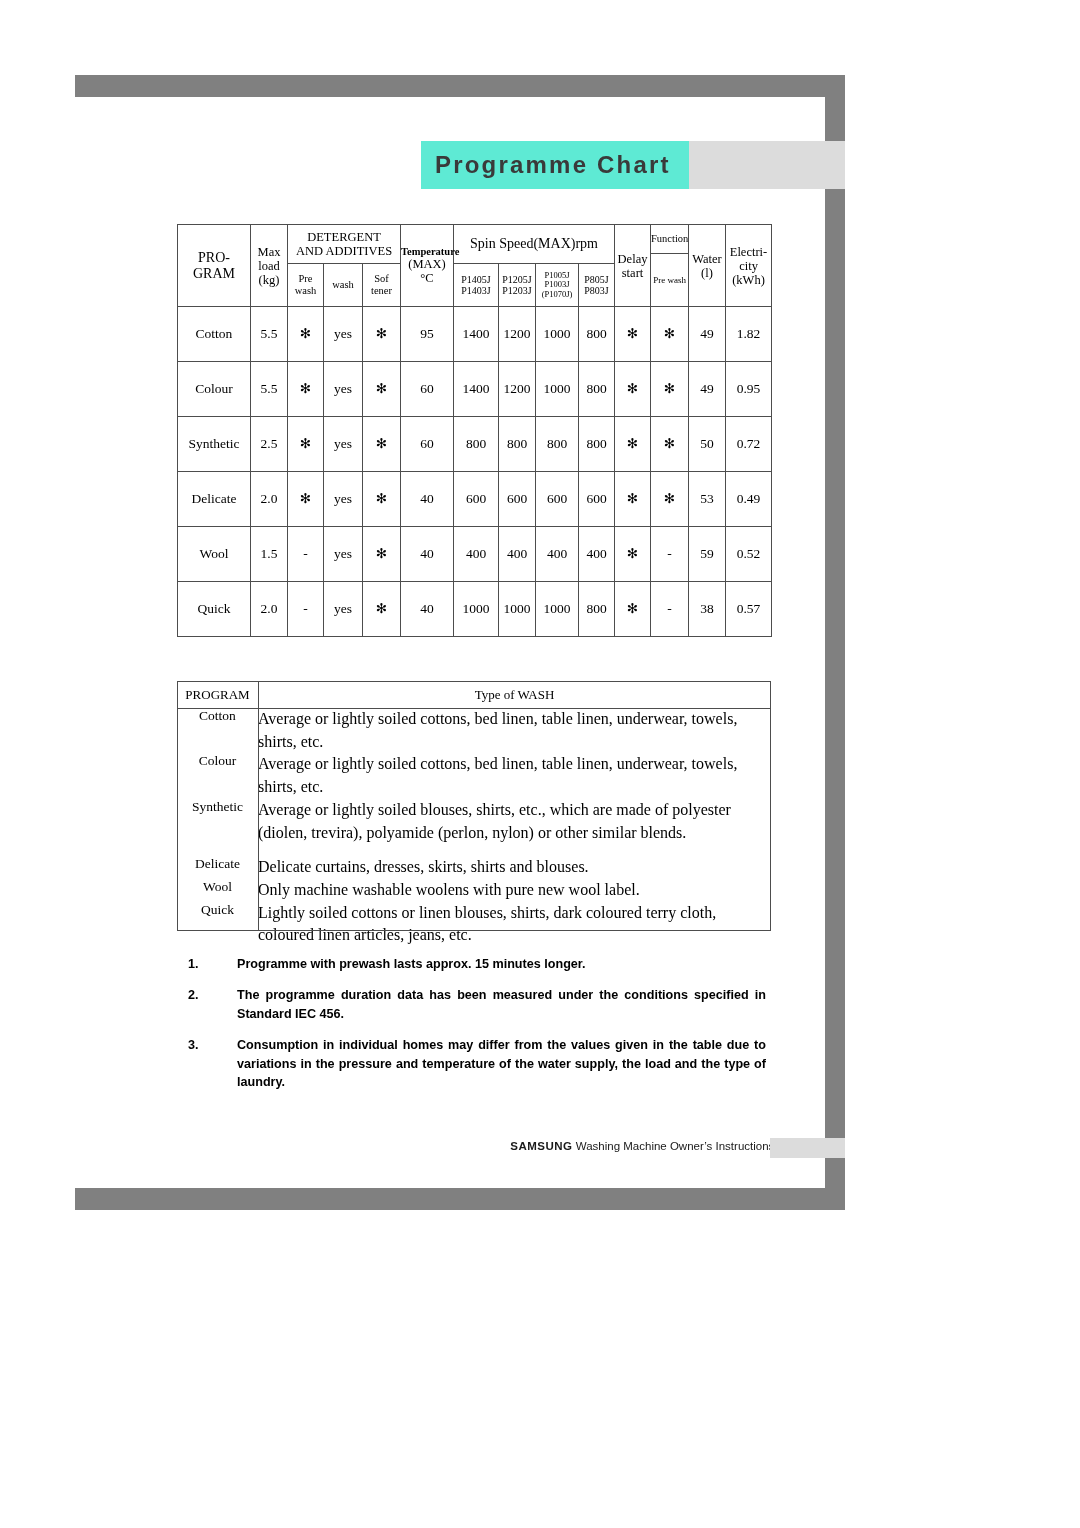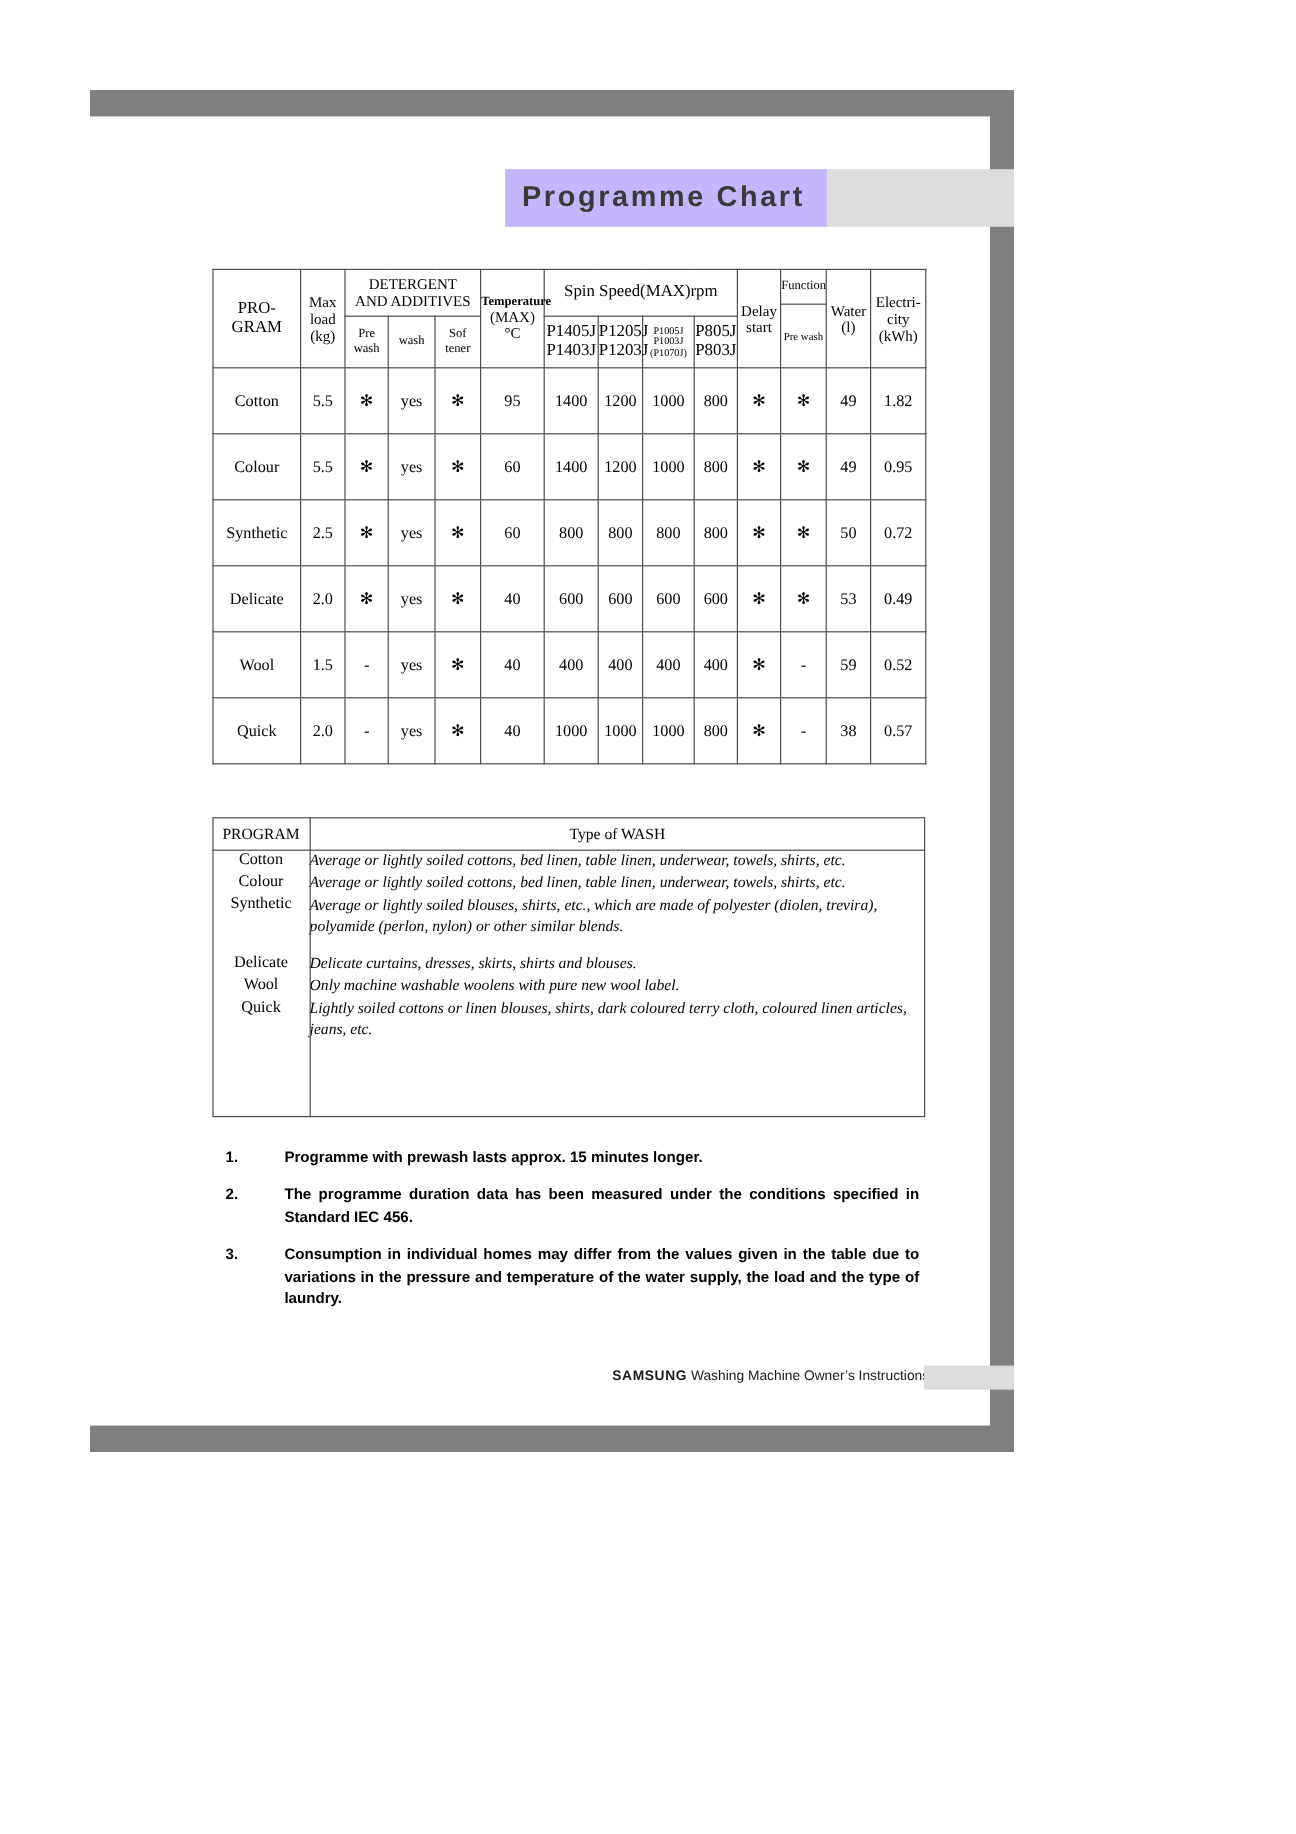--- a/index.html
+++ b/index.html
@@ -46,21 +46,21 @@
   .title-band {
     position: absolute;
     left: 421px; top: 141px;
     width: 424px; height: 48px;
     background: #dcdcdc;
   }
   .title-box {
     position: absolute;
     left: 421px; top: 141px;
     width: 268px; height: 48px;
-    background: #c4b5fd;
+    background: #5eead4;
     display: flex;
     align-items: center;
   }
   .title-text {
     font-family: "Liberation Sans", sans-serif;
     font-weight: bold;
     font-size: 24px;
     letter-spacing: 2.2px;
     color: #3a3a3a;
     padding-left: 14px;
@@ -80,21 +80,21 @@
     text-align: center;
     vertical-align: middle;
     font-weight: normal;
     padding: 0;
     line-height: 1.12;
   }
   .h-big   { font-size: 14px; }
   .h-mid   { font-size: 12.5px; }
   .h-small { font-size: 10.5px; font-weight: bold; }
   .h-tiny  { font-size: 9px; }
-  .h-model { font-size: 14px; line-height: 1.25; }
+  .h-model { font-size: 10px; line-height: 1.25; }
   .h-model-3 { font-size: 8.5px; line-height: 1.2; }
   .prog-table .data-cell {
     font-size: 13.5px;
     height: 54px;
   }
   .prog-table .data-cell.prog-name { font-size: 13.5px; }
   .star { font-size: 13px; }
 
   
   .wash-table {
@@ -135,25 +135,24 @@
     height: 27px;
     line-height: 27px;
   }
   .wash-prog {
     font-size: 13.5px;
     text-align: center;
     padding-top: 5px;
     width: 81px;
   }
   .wash-desc {
-    font-size: 13px;
+    font-size: 16px;
     text-align: left;
     padding: 5px 12px 2px 12px;
     line-height: 1.42;
-    font-style: italic;
   }
 
   
   .notes {
     position: absolute;
     left: 188px; top: 955px;
     width: 578px;
     font-family: "Liberation Sans", sans-serif;
     font-size: 12.6px;
     font-weight: bold;

